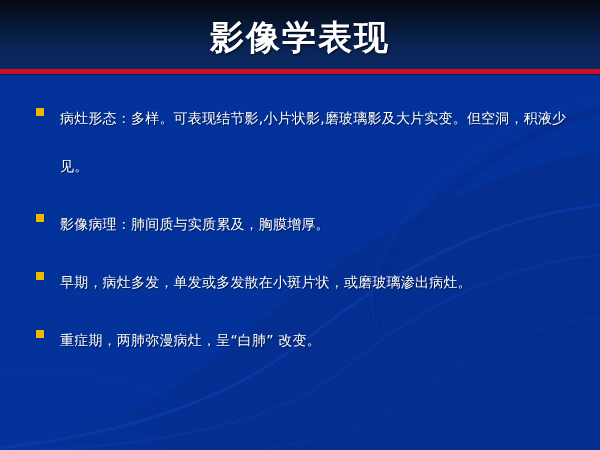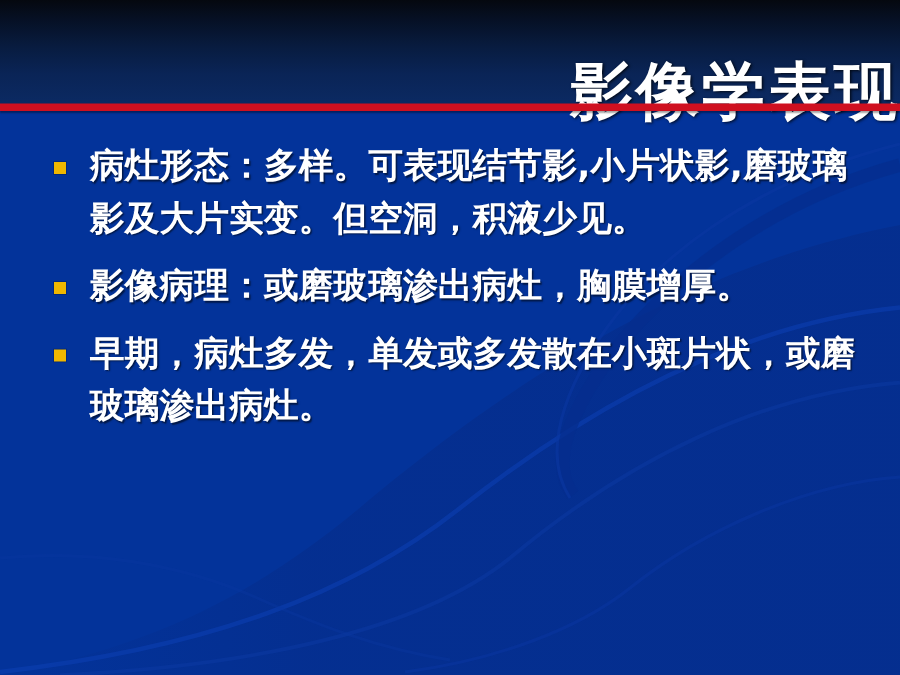--- a/index.html
+++ b/index.html
@@ -48,28 +48,27 @@
         #0b2a63 100%);
     z-index: 3;
   }
   #header-title {
     position: absolute;
     left: 0;
     top: 0;
     width: 600px;
     height: 70px;
     line-height: 74px;
-    text-align: right;
+    text-align: center;
     color: #ffffff;
-    font-size: 42px;
+    font-size: 34px;
     font-weight: bold;
     letter-spacing: 2px;
     white-space: nowrap;
     text-shadow: 1px 1px 2px rgba(0,0,0,0.75);
-    margin-top: 24px;
   }
   #header-rule {
     position: absolute;
     left: 0;
     top: 69px;
     width: 600px;
     height: 5px;
     background: #cf1020;
     z-index: 4;
     box-shadow: 0 1px 1px rgba(0,0,0,0.35);
@@ -91,23 +90,23 @@
     list-style: none;
     margin: 0;
     padding: 0;
   }
 
   li.bullet-item {
     position: relative;
     padding-left: 26px;
     margin: 0 0 10px 0;
     color: #ffffff;
-    font-size: 23px;
-    line-height: 35px;
-    font-weight: 700;
+    font-size: 14px;
+    line-height: 48px;
+    font-weight: 400;
     text-shadow: 1px 1px 1px rgba(0,0,0,0.55);
     letter-spacing: 0.2px;
   }
   li.bullet-item:last-child { margin-bottom: 0; }
 
   .bullet-marker {
     position: absolute;
     left: 2px;
     top: 14px;
     width: 8px;
@@ -162,26 +161,30 @@
     <ul id="bullet-list">
 
       <li class="bullet-item">
         <span class="bullet-marker"></span>
         <span class="bullet-text">病灶形态：多样。可表现结节影,小片状影,磨玻璃影及大片实变。但空洞，积液少见。</span>
       </li>
 
 
       <li class="bullet-item">
         <span class="bullet-marker"></span>
-        <span class="bullet-text">影像病理：或磨玻璃渗出病灶，胸膜增厚。</span>
+        <span class="bullet-text">影像病理：肺间质与实质累及，胸膜增厚。</span>
       </li>
 
       <li class="bullet-item">
         <span class="bullet-marker"></span>
         <span class="bullet-text">早期，病灶多发，单发或多发散在小斑片状，或磨玻璃渗出病灶。</span>
       </li>
 
 
+      <li class="bullet-item">
+        <span class="bullet-marker"></span>
+        <span class="bullet-text">重症期，两肺弥漫病灶，呈“白肺” 改变。</span>
+      </li>
 
     </ul>
   </div>
 
 </div>
 
 </body></html>

